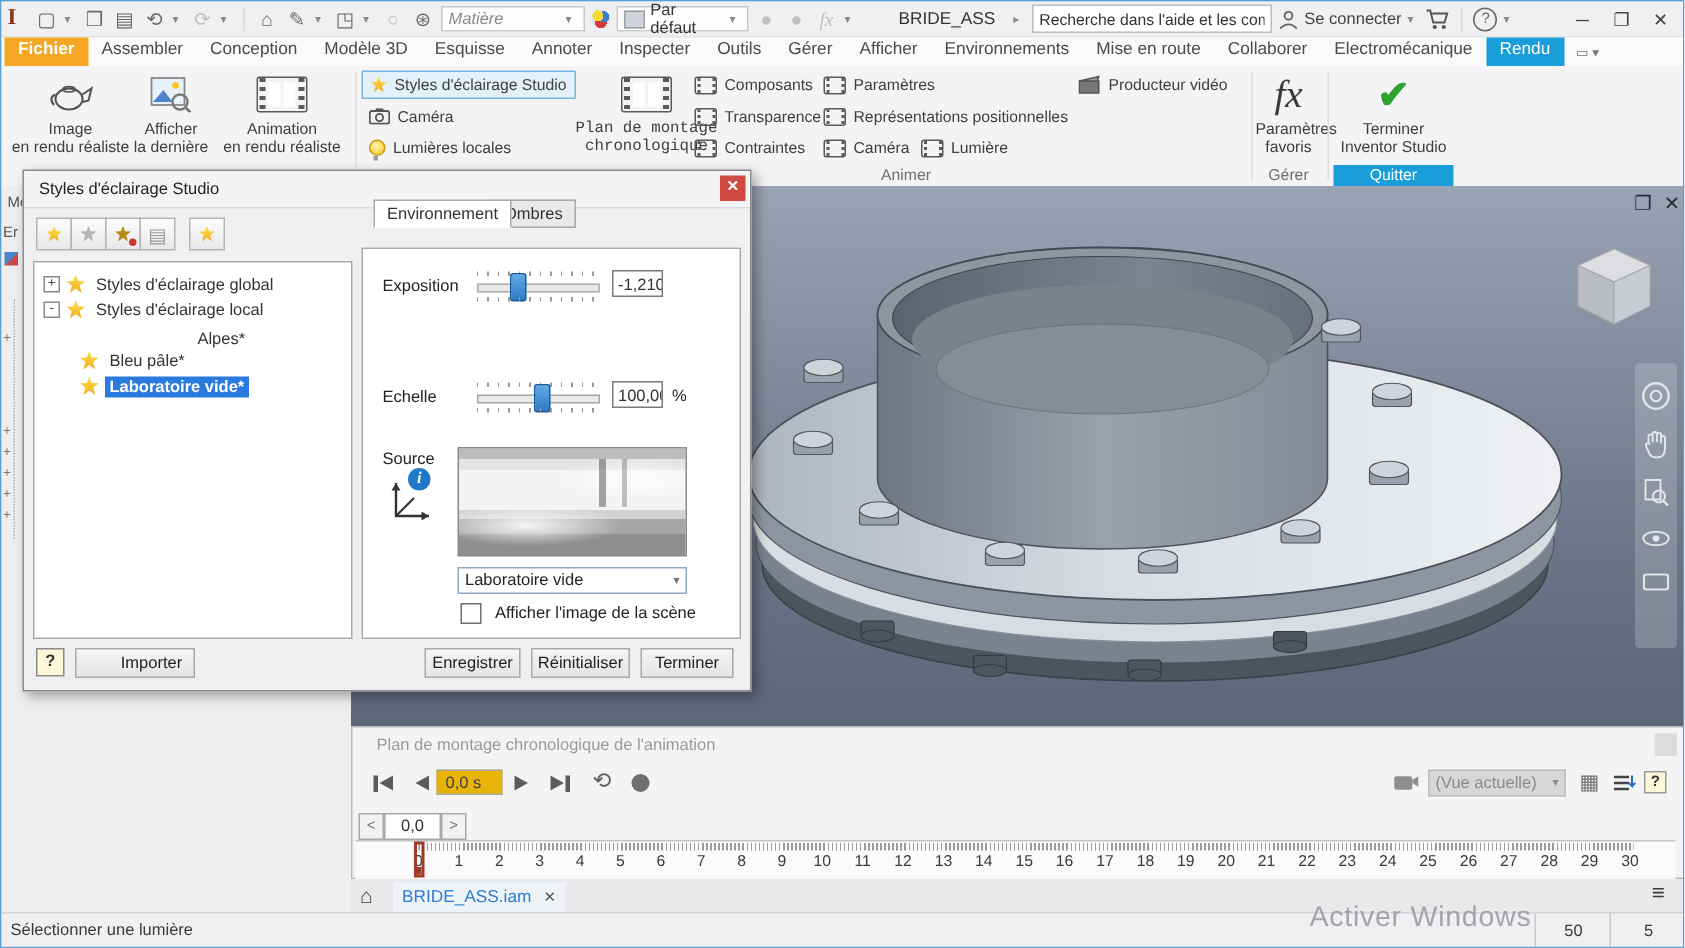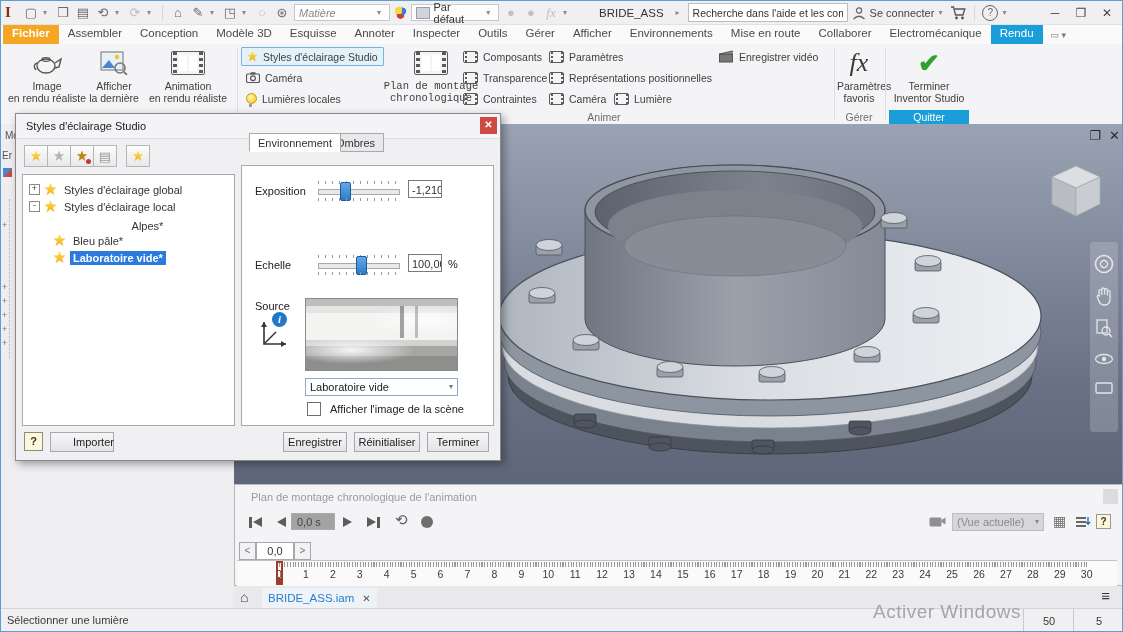--- a/index.html
+++ b/index.html
@@ -66,21 +66,21 @@
   .navbar{position:absolute;right:6px;top:118px;width:28px;height:190px;background:rgba(215,217,222,.25);
           border-radius:3px;display:flex;flex-direction:column;align-items:center;gap:12px;padding-top:12px;box-sizing:border-box;}
   .wincontrols{position:absolute;right:4px;top:4px;display:flex;gap:8px;color:#262b33;font-size:13px;}
   
   .timeline{left:233px;top:483px;width:890px;height:102px;background:#f4f3f5;border:1px solid #b9b9bb;box-sizing:border-box;}
   .tl-title{position:absolute;left:16px;top:6px;color:#9b9a9c;font-size:11px;}
   .tico{position:absolute;display:flex;align-items:center;gap:1px;height:14px;}
   .tri-r{width:0;height:0;border-left:9px solid #5c5c5c;border-top:5.5px solid transparent;border-bottom:5.5px solid transparent;}
   .tri-l{width:0;height:0;border-right:9px solid #5c5c5c;border-top:5.5px solid transparent;border-bottom:5.5px solid transparent;}
   .tbar{width:2.5px;height:11px;background:#5c5c5c;}
-  .timebox{position:absolute;left:56px;top:28px;width:44px;height:17px;background:#a3a3a3;border:1px solid #ababab;
+  .timebox{position:absolute;left:56px;top:28px;width:44px;height:17px;background:#eab308;border:1px solid #ababab;
            line-height:17px;padding-left:5px;box-sizing:border-box;color:#444;}
   .viewdrop{position:absolute;left:717px;top:28px;width:92px;height:18px;background:#d7d6d8;border:1px solid #bdbcbe;
             color:#8a898b;line-height:16px;padding:0 4px;box-sizing:border-box;display:flex;justify-content:space-between;}
   .spinbtn{position:absolute;top:57px;width:17px;height:18px;background:#f2f1f3;border:1px solid #a9a8aa;
            text-align:center;line-height:16px;color:#777;box-sizing:border-box;font-size:10px;}
   .spinval{position:absolute;left:21px;top:57px;width:38px;height:18px;background:#fff;border:1px solid #a9a8aa;
            text-align:center;line-height:16px;box-sizing:border-box;color:#333;}
   .rulerband{position:absolute;left:2px;top:75px;width:880px;height:25px;background:#fbfafb;border-top:1px solid #c2c1c3;}
   .minorticks{position:absolute;left:42px;top:1px;width:810px;height:5px;
       background:repeating-linear-gradient(90deg,#9a9a9a 0 1px,transparent 1px 2.7px);}
@@ -318,21 +318,21 @@
     <div class="smallrow" style="left:613px;top:45px;">
       <span class="filmico sm"></span>
       <span>Lumière</span>
     </div>
 
     <div class="smallrow" style="left:718px;top:3px;">
       <svg width="15" height="13" viewBox="0 0 15 13">
         <rect x="0.5" y="4" width="13" height="8" fill="#777" stroke="#555"></rect>
         <path d="M0.5,4 l13,-3 -1,3 z" fill="#999" stroke="#555"></path>
       </svg>
-      <span>Enregistrer vidéo</span>
+      <span>Producteur vidéo</span>
     </div>
 
     <div class="rsep" style="left:833px;"></div>
     <div class="bigbtn" style="left:836px;width:44px;">
       <div class="icon">
           <span class="fxbig">fx</span>
         </div>
       <span class="bl">Paramètres</span>
       <span class="bl">favoris</span>
     </div>
@@ -618,21 +618,21 @@
           <span class="burst"></span>
           <span class="tlabel">Bleu pâle*</span>
         </div>
         <div class="trow" style="padding-left: 30px;">
           <span class="burst"></span>
           <span class="tlabel sel">Laboratoire vide*</span>
         </div>
       </div>
 
     <div class="helpbtn">?</div>
-    <div class="dbtn" style="left:34px;width:64px;padding-left:22px;">Importer</div>
+    <div class="dbtn" style="left:34px;width:80px;padding-left:22px;">Importer</div>
 
     <div class="dtab on" style="left:233px;">Environnement</div>
     <div class="dtab" style="left:311px;">Ombres</div>
 
     <div class="rpanel" id="sliderpanel">
 
       <span class="abs" style="left:13px;top:134px;color:#222;">Source</span>
       <div class="axisico">
         <svg width="30" height="32" viewBox="0 0 30 32">
           <path d="M6,4 V26 H28" fill="none" stroke="#333" stroke-width="1.6"></path>

